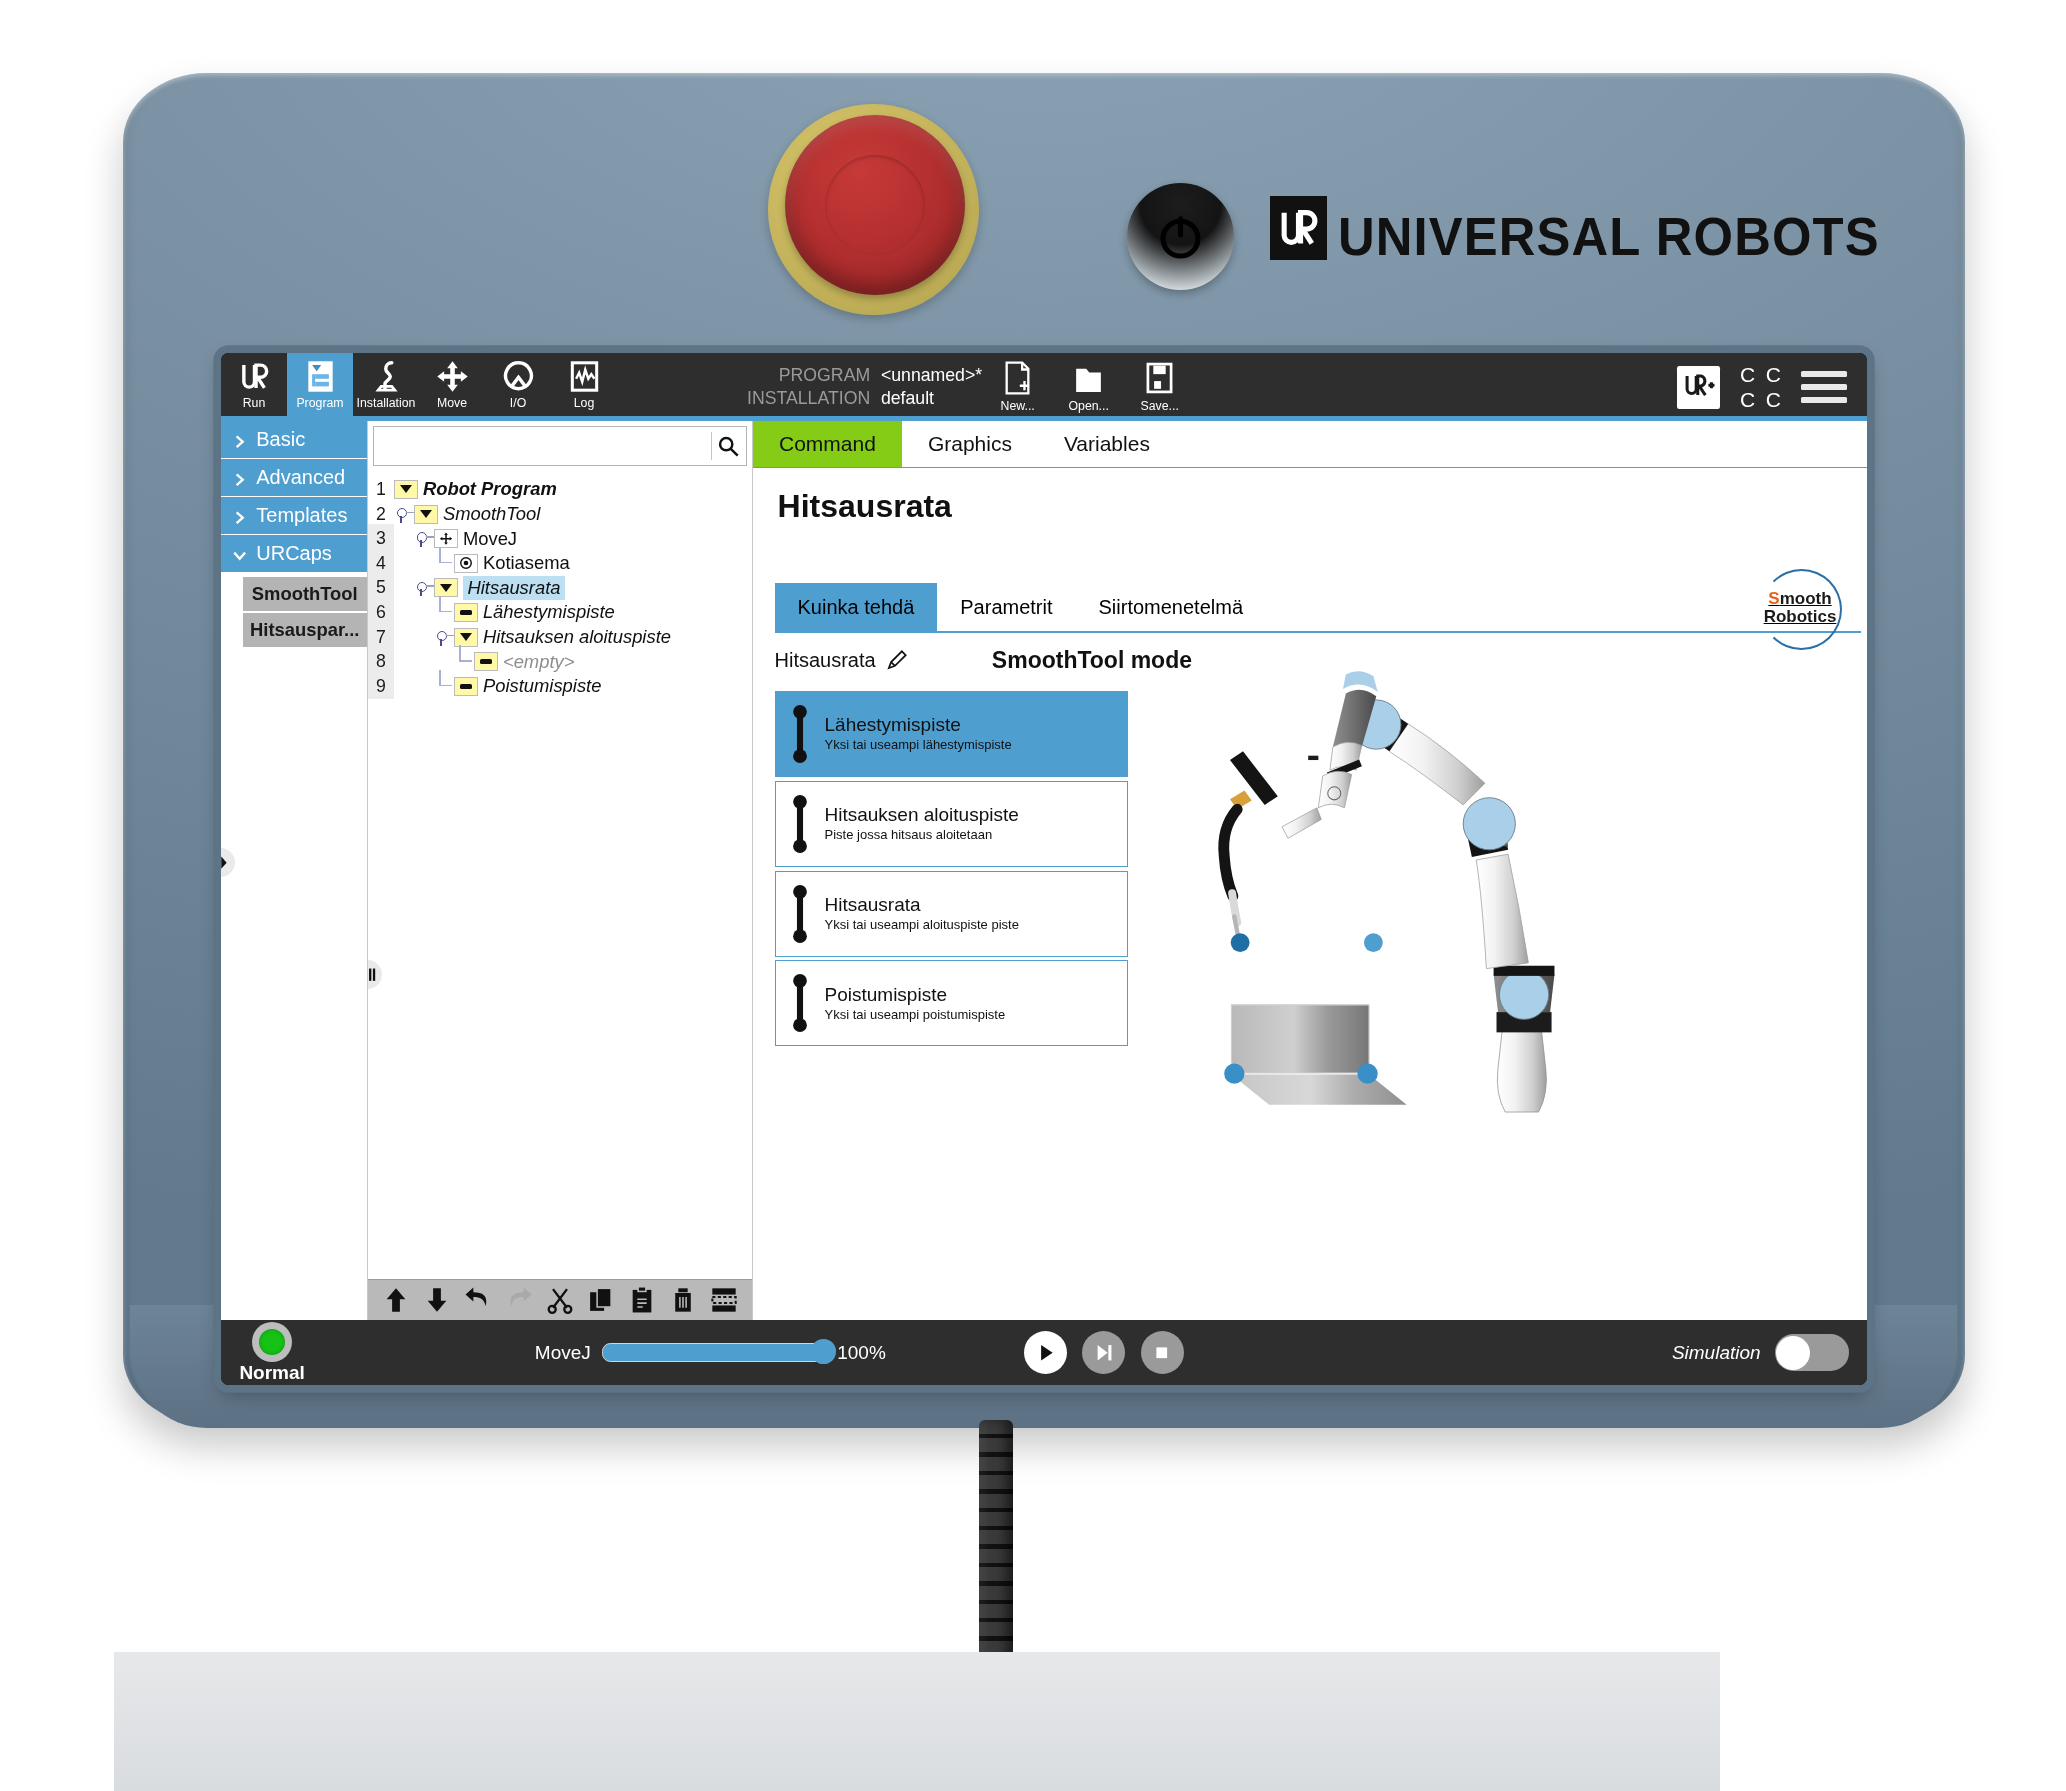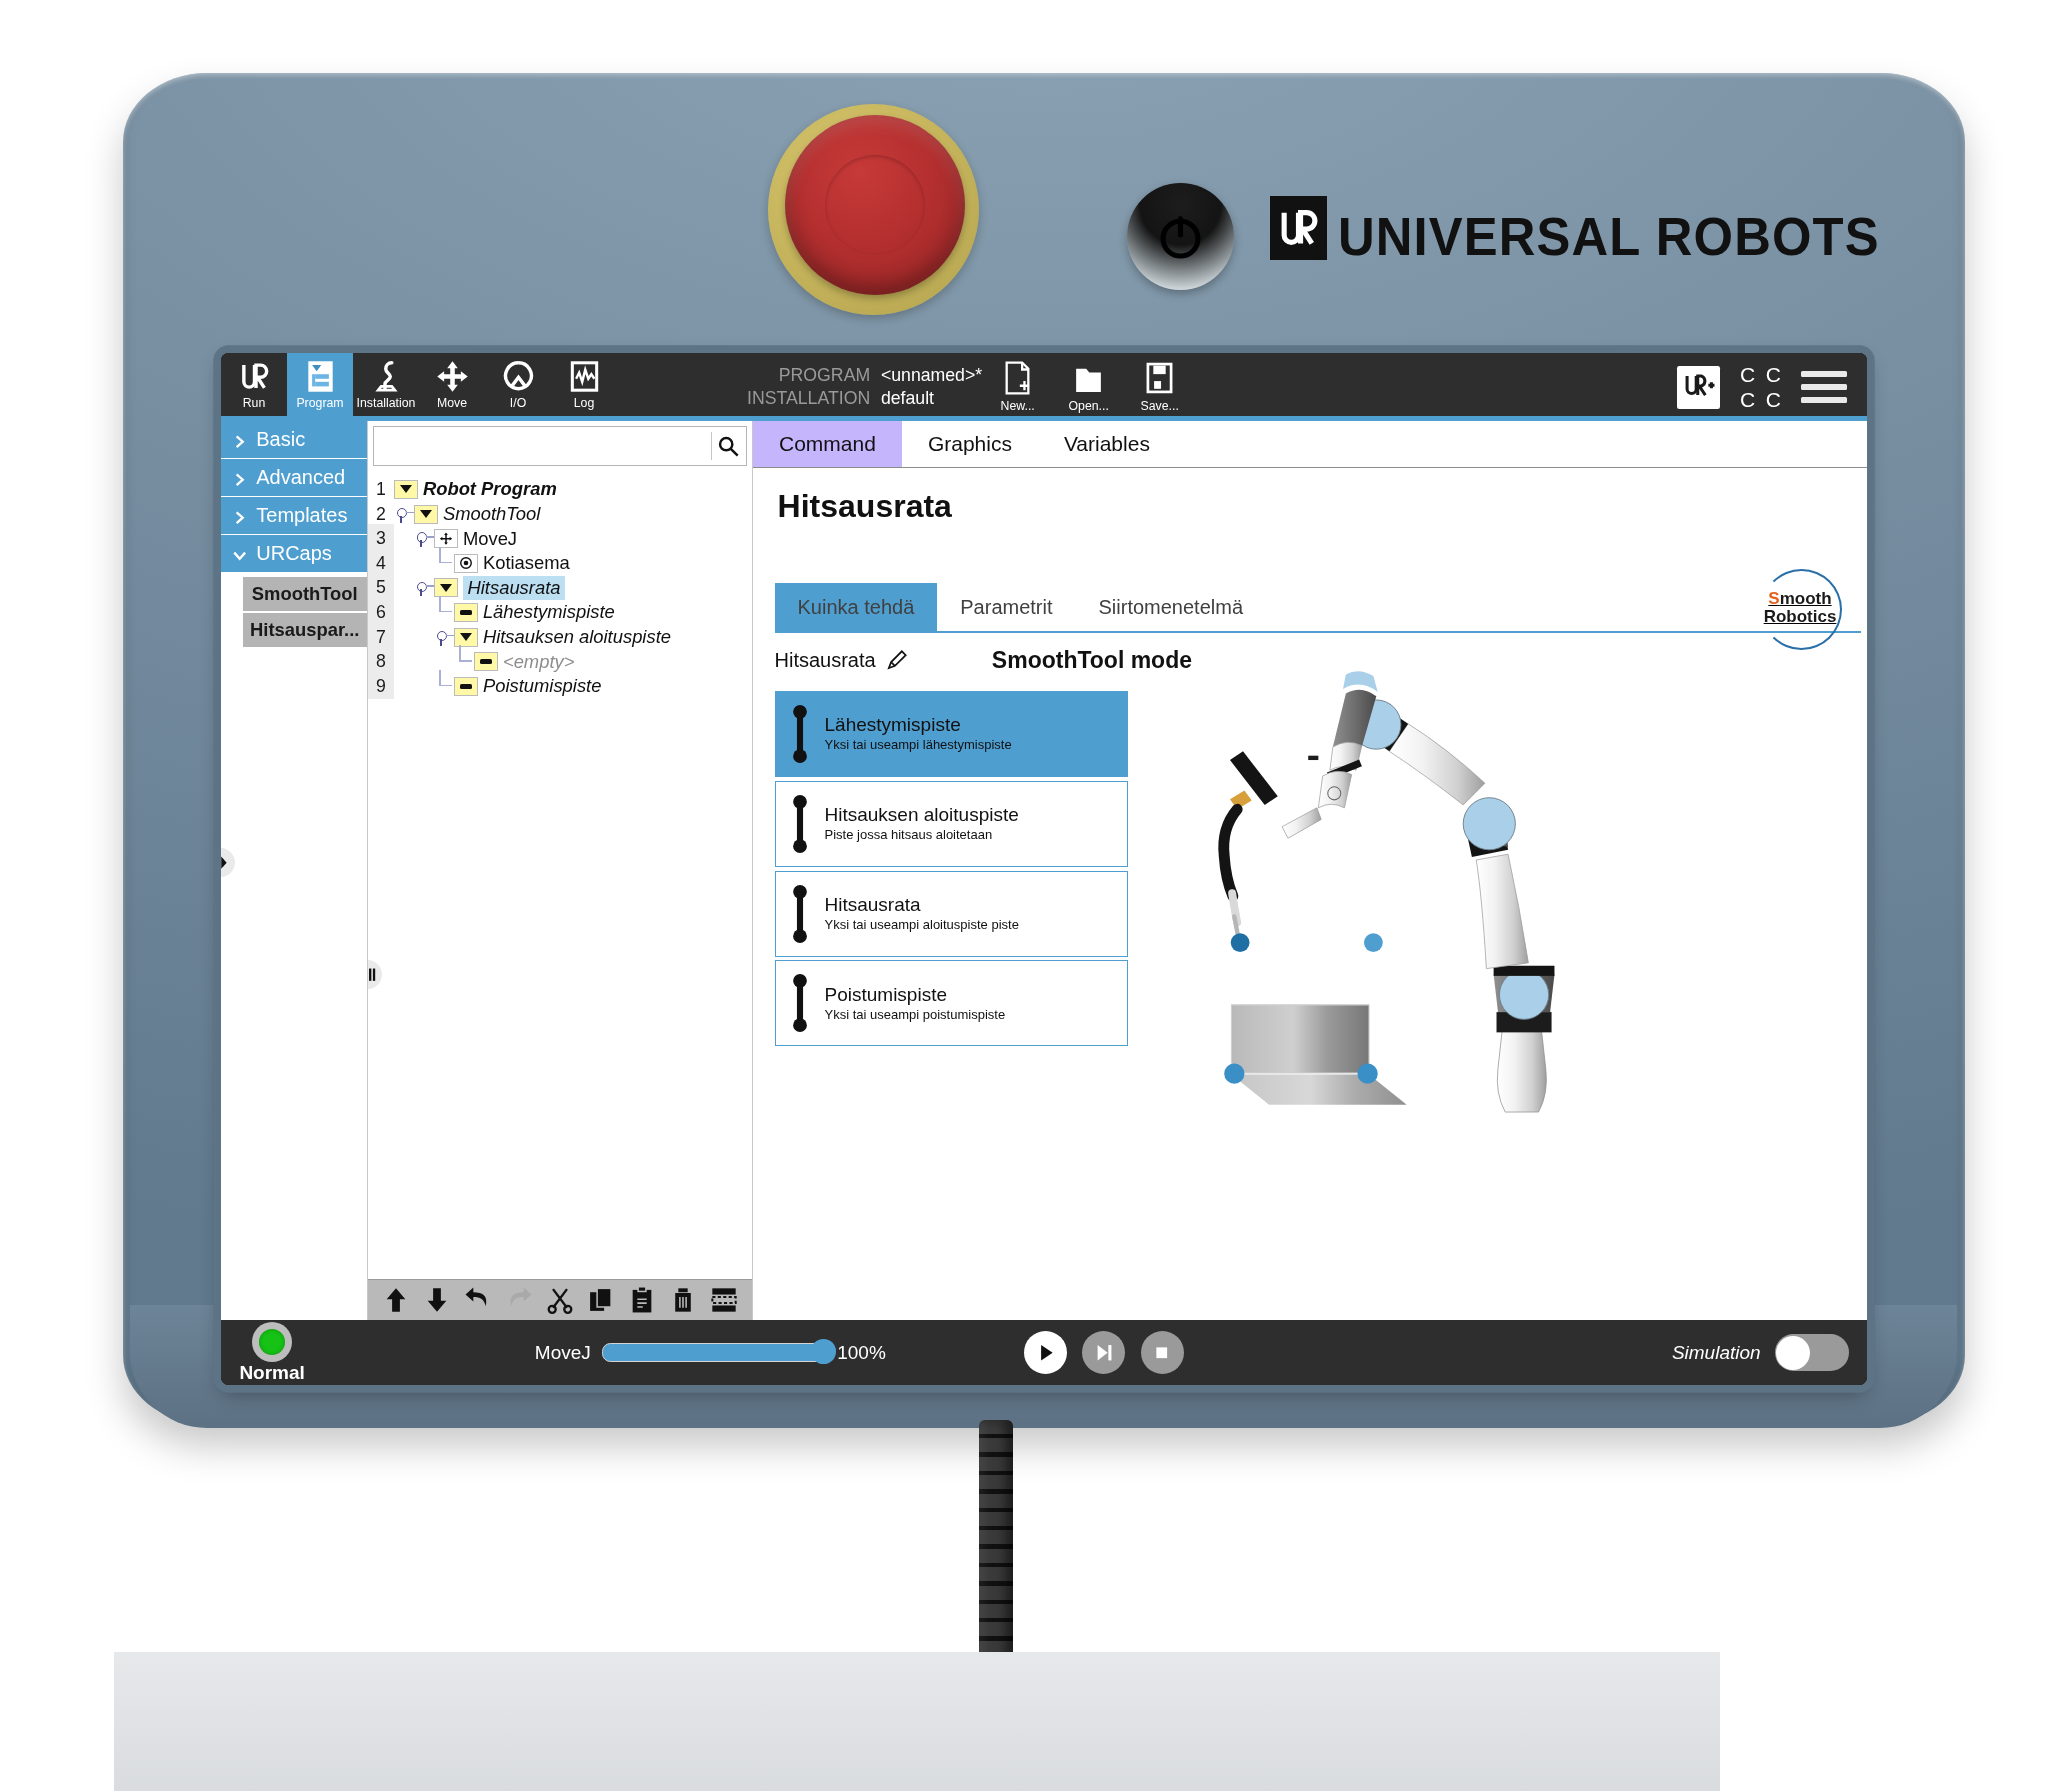--- a/index.html
+++ b/index.html
@@ -150,25 +150,25 @@
 
   
   .hsplit{position:absolute;width:29px;height:29px;border-radius:50%;background:#eaeaea;
      display:flex;align-items:center;justify-content:center;z-index:5;cursor:pointer;}
   .hsplit svg{width:17px;height:15.4px;fill:#111;}
 
   
   #rightpanel{flex:1 1 auto;display:flex;flex-direction:column;background:#fff;min-width:0;}
   #rtabs{height:46px;display:flex;align-items:stretch;border-bottom:1.5px solid #8c8c8c;flex:0 0 auto;}
   .rtab{padding:0 26px;display:flex;align-items:center;font-size:21px;color:#111;cursor:pointer;}
-  .rtab.active{background:#c4b5fd;color:#111;}
+  .rtab.active{background:#84cc16;color:#111;}
   #rtitle{font-size:32px;font-weight:700;padding:20px 0 0 24.6px;color:#111;flex:0 0 auto;}
   #inner-tabs-wrap{position:relative;margin-top:58px;flex:0 0 auto;}
   #inner-tabs{height:48px;display:flex;align-items:stretch;border-bottom:2.3px solid #4f9ed0;margin-left:21.5px;margin-right:6.1px;}
-  .itab{padding:0 23px;display:flex;align-items:center;font-size:20px;color:#404040;cursor:pointer;}
+  .itab{padding:0 23px;display:flex;align-items:center;font-size:20px;color:#000000;cursor:pointer;}
   .itab.active{background:#4f9ed0;}
   #smooth-logo{position:absolute;right:21.5px;top:-14px;width:91px;height:78px;
      display:flex;flex-direction:column;align-items:center;justify-content:center;text-decoration:underline;}
   #smooth-logo .ring{position:absolute;left:6.1px;top:0;width:77px;height:77px;border-radius:50%;
      border:2.3px solid #2a6fa8;border-left-color:transparent;border-bottom-color:#2a6fa8;}
   #smooth-logo .l1,#smooth-logo .l2{position:relative;z-index:2;font-size:17px;font-weight:700;color:#1a1a1a;line-height:17.7px;}
   #smooth-logo .l1 .s{color:#e8611c;}
   #subhead{display:flex;align-items:center;margin:14px 0 0 21.5px;flex:0 0 auto;}
   #subhead .nm{font-size:20px;color:#111;}
   #subhead .pen{margin-left:9.2px;width:23px;height:23px;cursor:pointer;}

